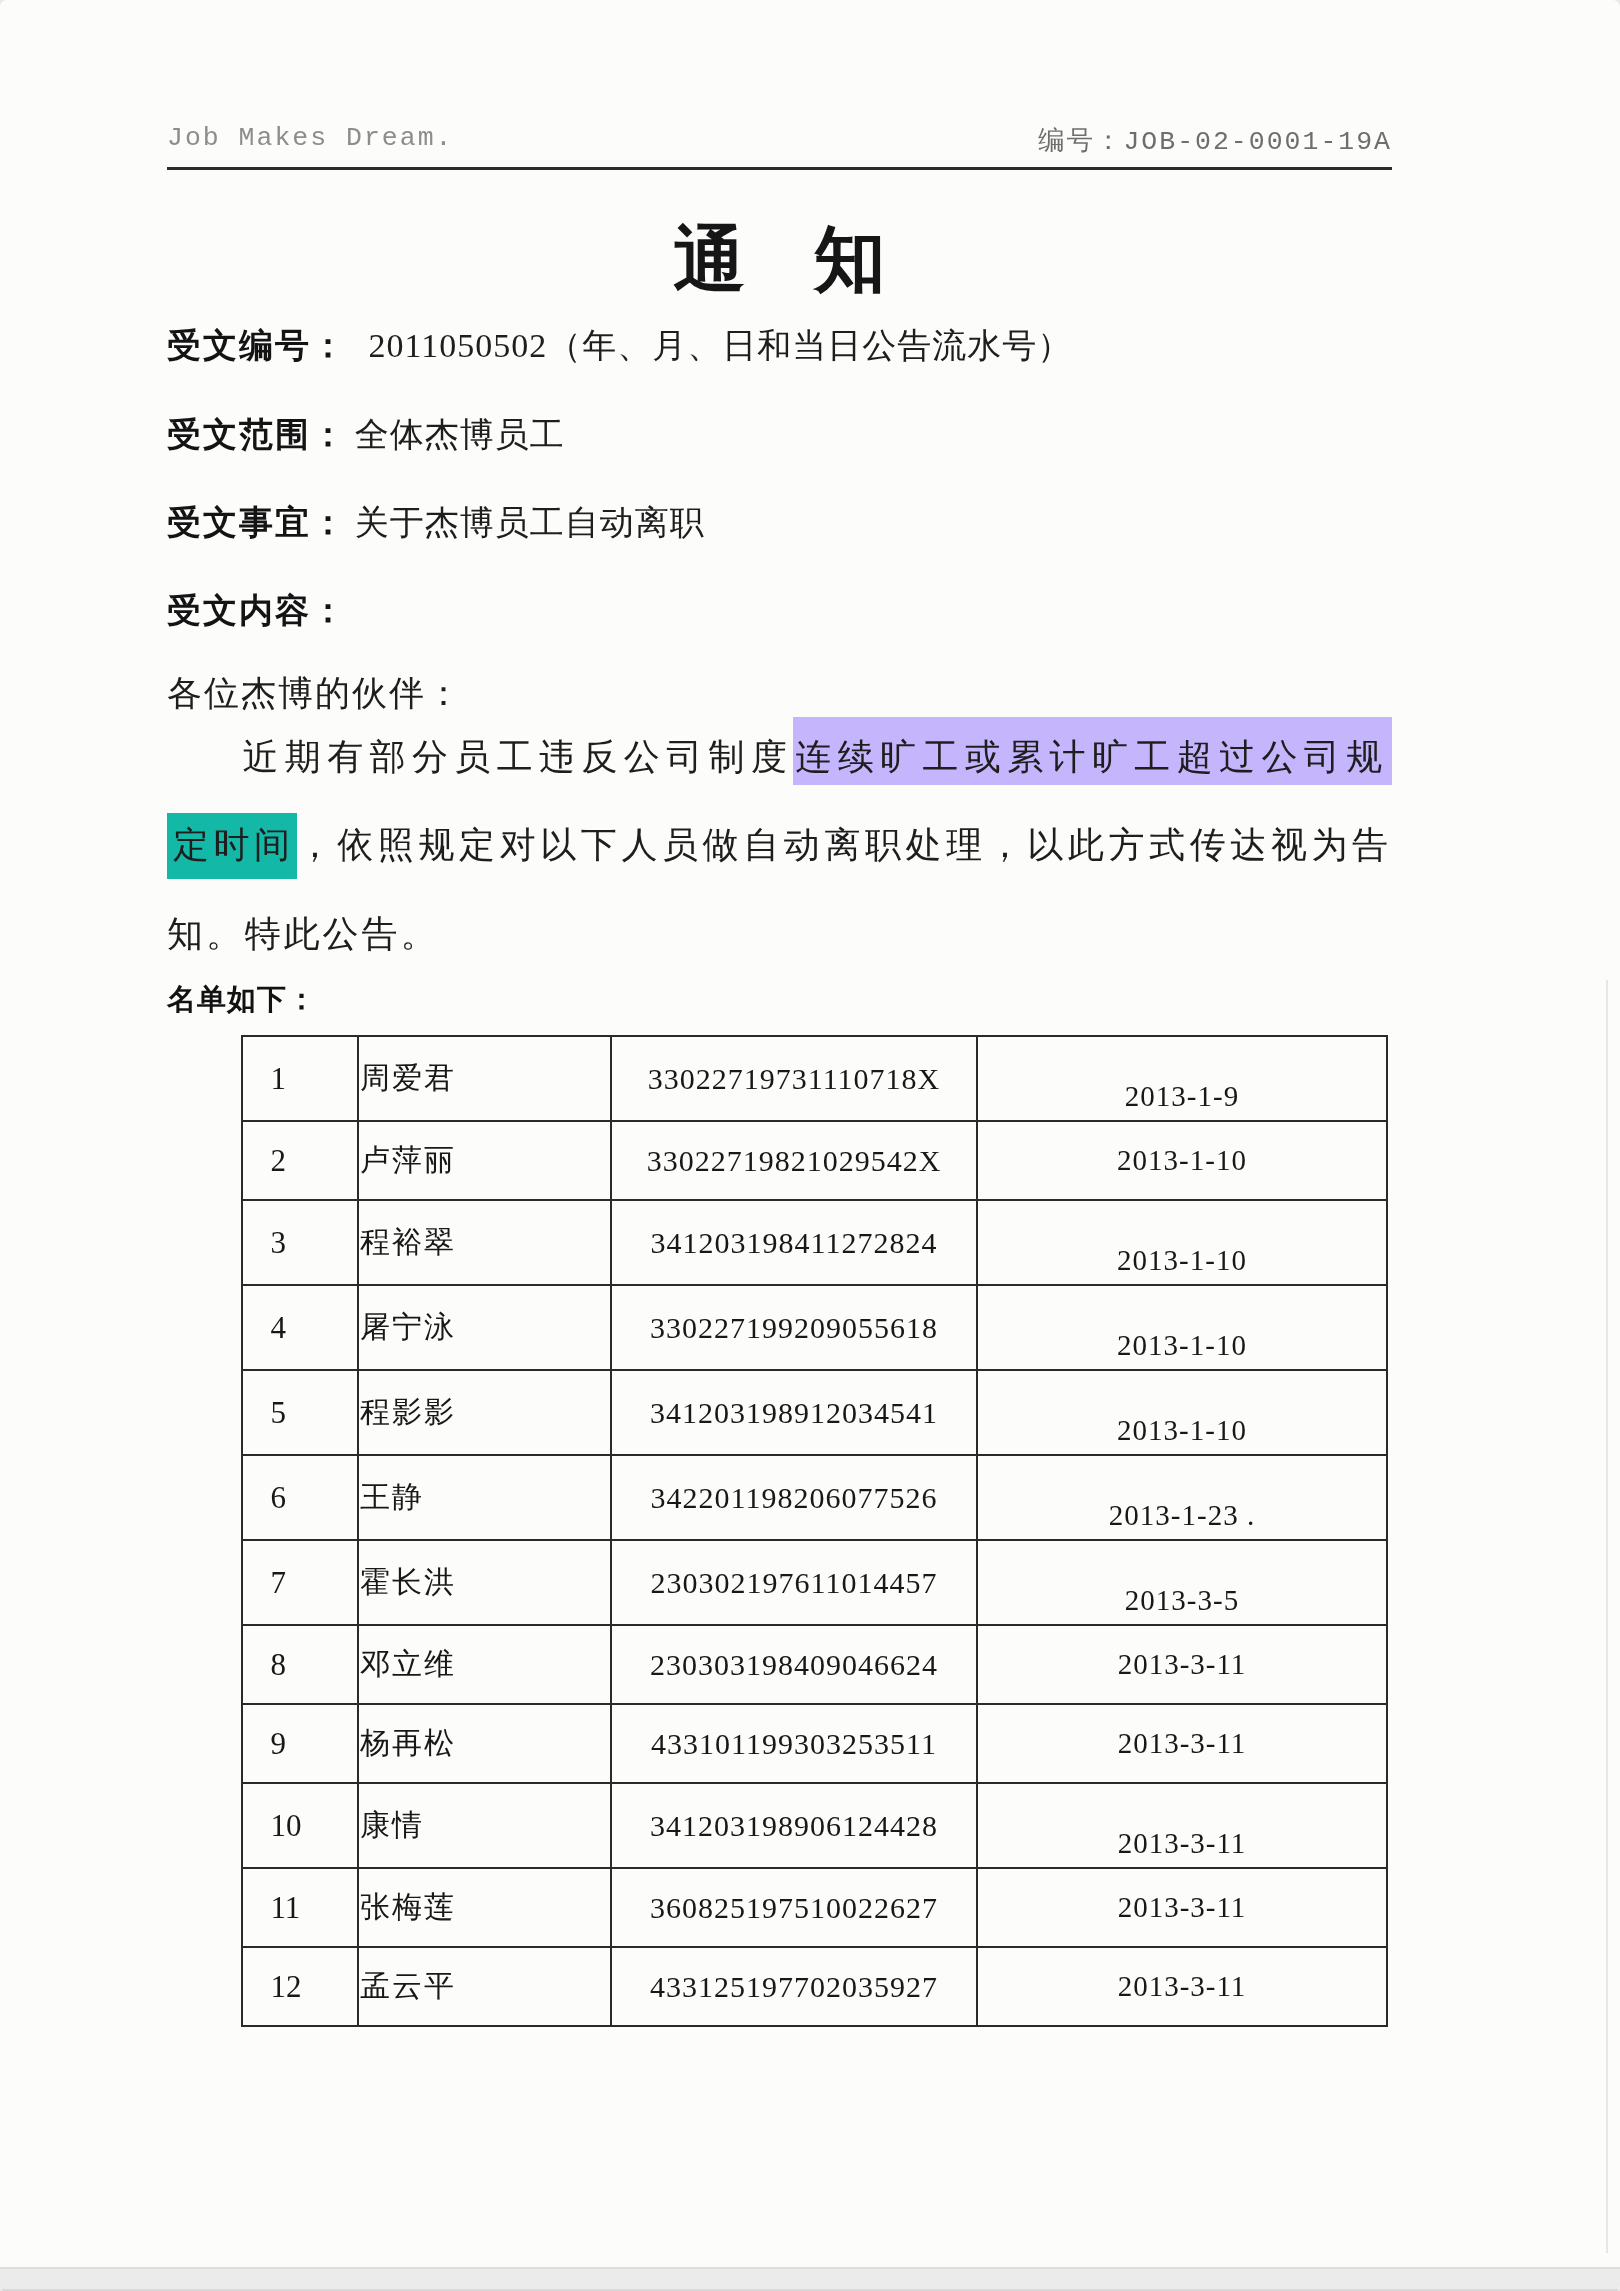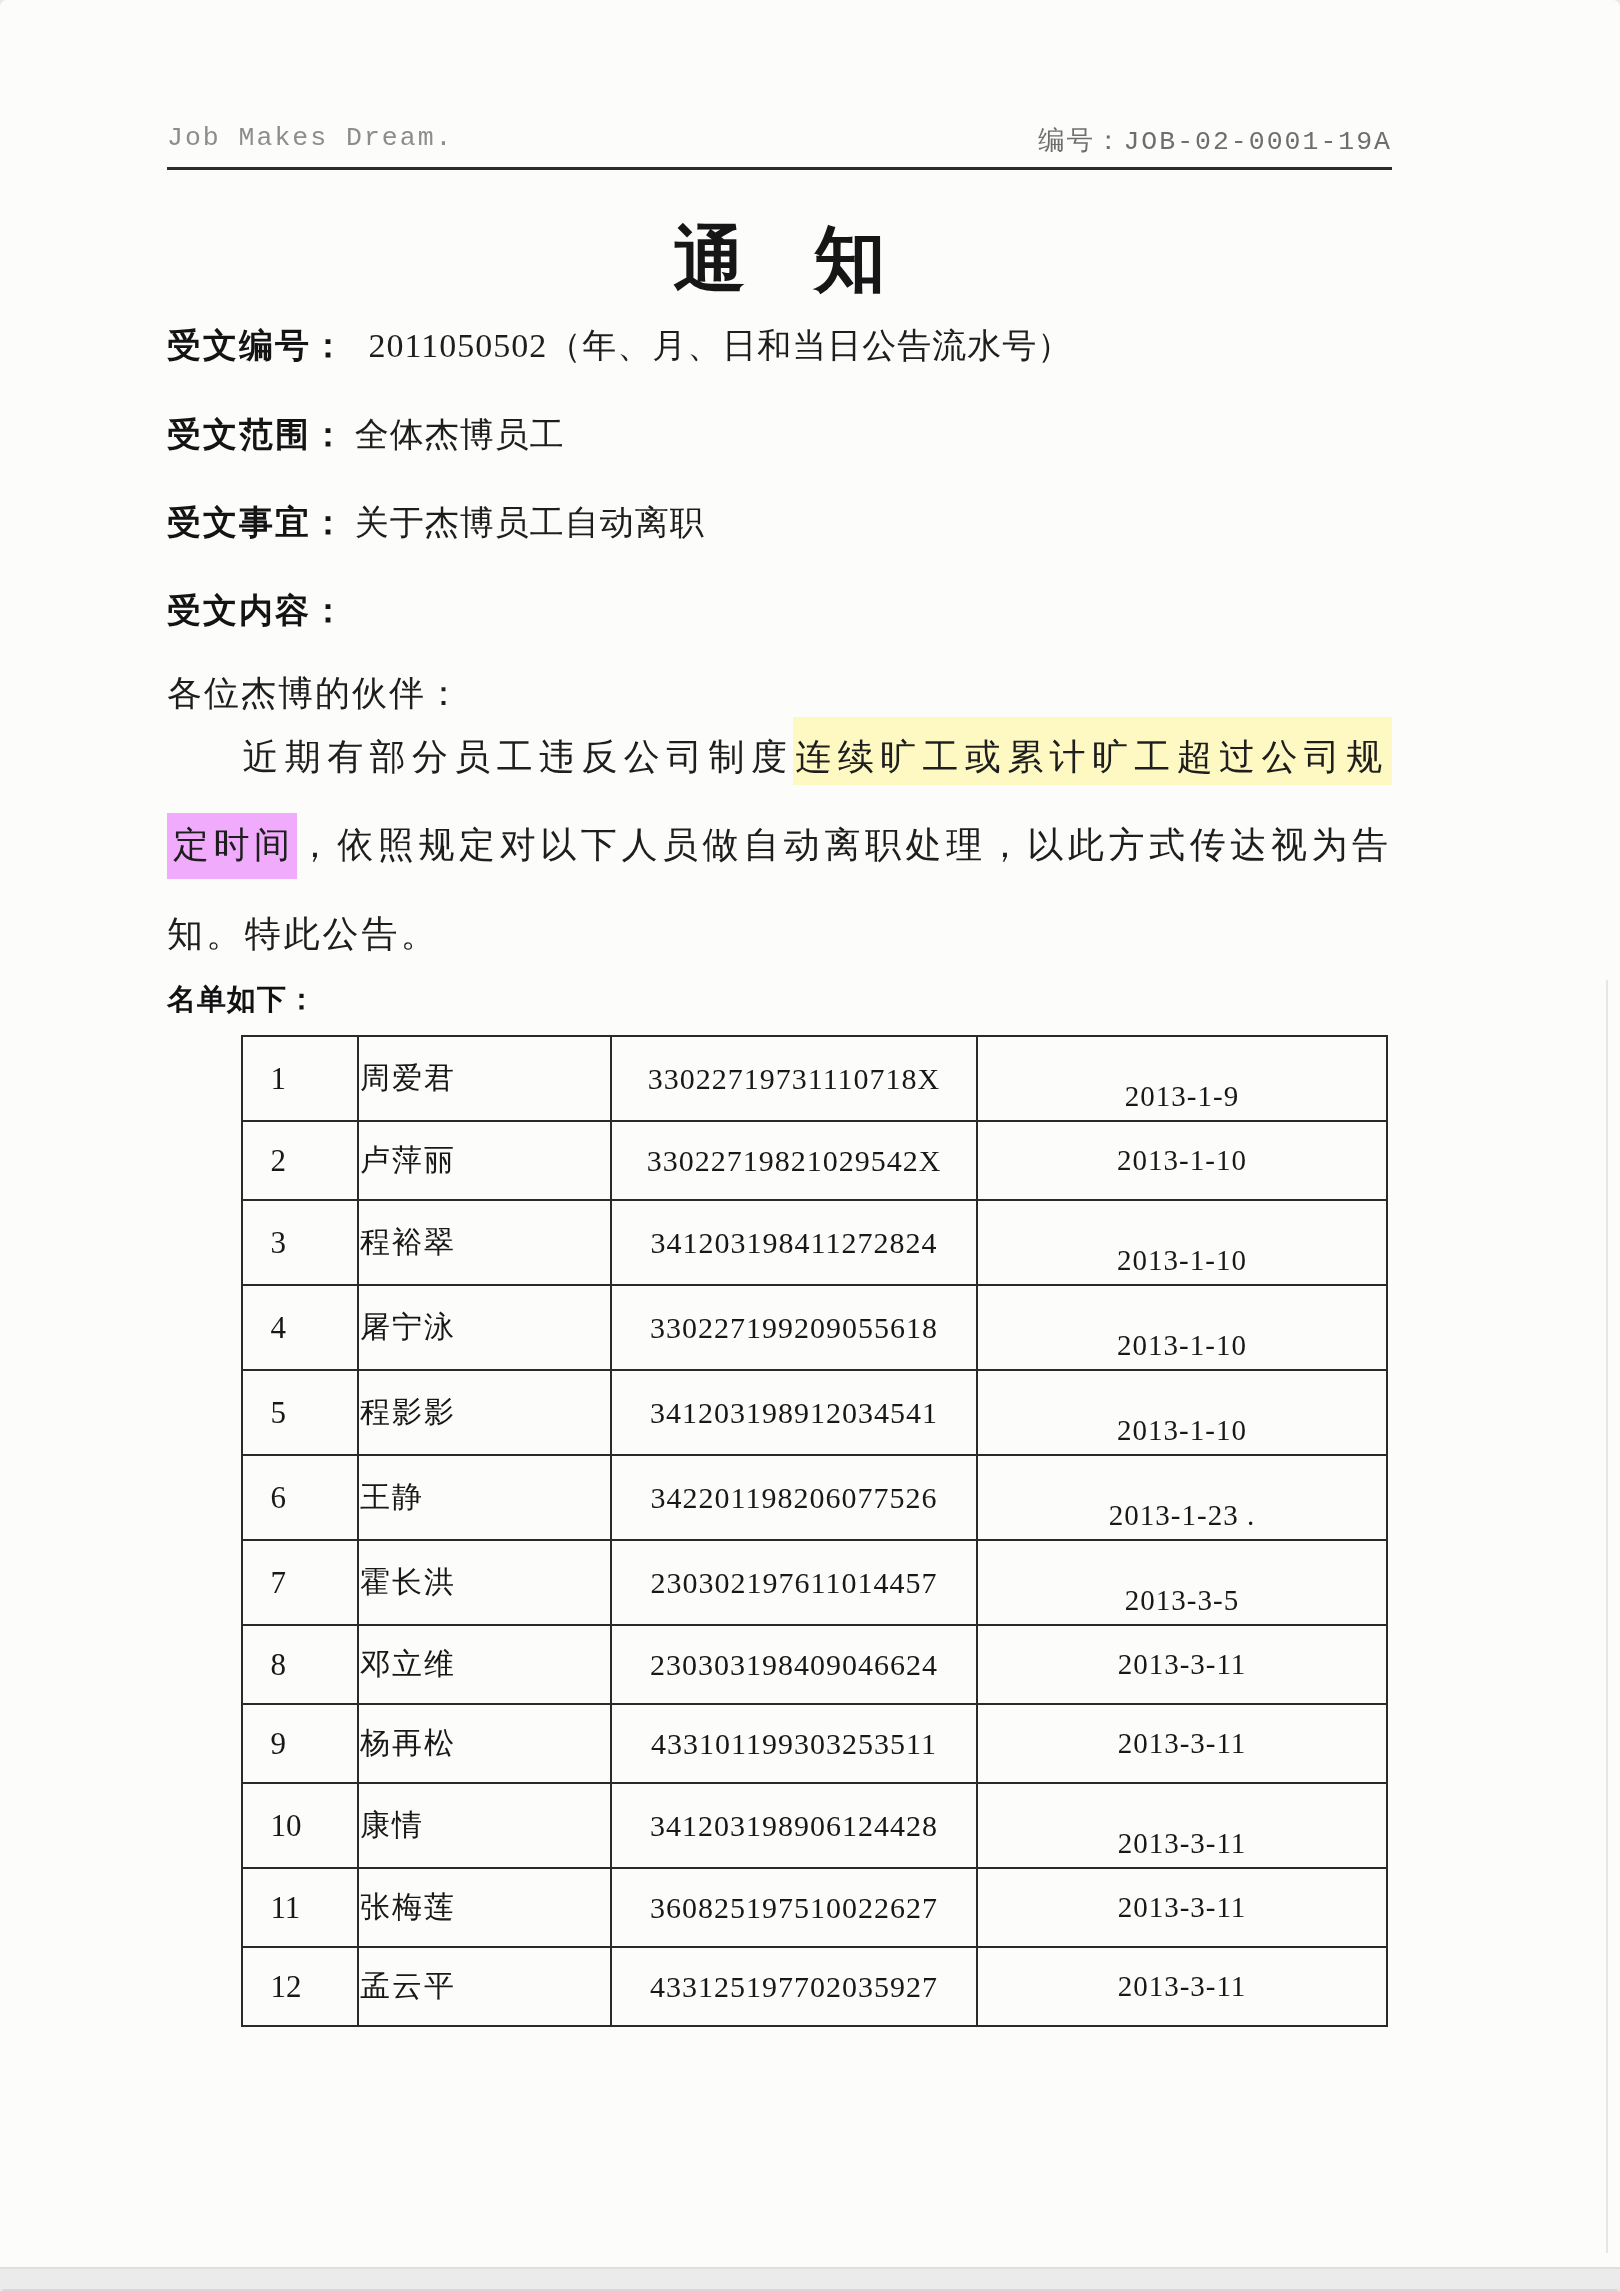--- a/index.html
+++ b/index.html
@@ -47,22 +47,22 @@
   .salutation{position:absolute;left:167px;top:670px;font-size:35px;letter-spacing:2px;}
   .para{
     position:absolute;left:167px;width:1225px;
     font-size:36px;letter-spacing:3.9px;
     text-align:justify;text-align-last:justify;
     white-space:nowrap;
   }
   .p1{top:733px}.p2{top:821px}
   .p3{top:910px;text-align:left;text-align-last:left;letter-spacing:2.9px;}
   .indent{display:inline-block;width:73px;}
-  .hl{background:#fef9c3;padding:19.6px 5.9px 7.8px 2px;}
-  .hl2{background:#f0abfc;padding:11.8px 2px 13.7px 5.9px;}
+  .hl{background:#c4b5fd;padding:19.6px 5.9px 7.8px 2px;}
+  .hl2{background:#14b8a6;padding:11.8px 2px 13.7px 5.9px;}
   .list-intro{
     position:absolute;left:167px;top:980px;
     font-family:"Liberation Sans","DejaVu Sans",sans-serif;
     font-weight:700;font-size:29px;letter-spacing:1px;color:#121212;
   }
   
   .roster{
     position:absolute;left:241px;top:1035px;
     border-collapse:collapse;table-layout:fixed;
     width:1144px;

